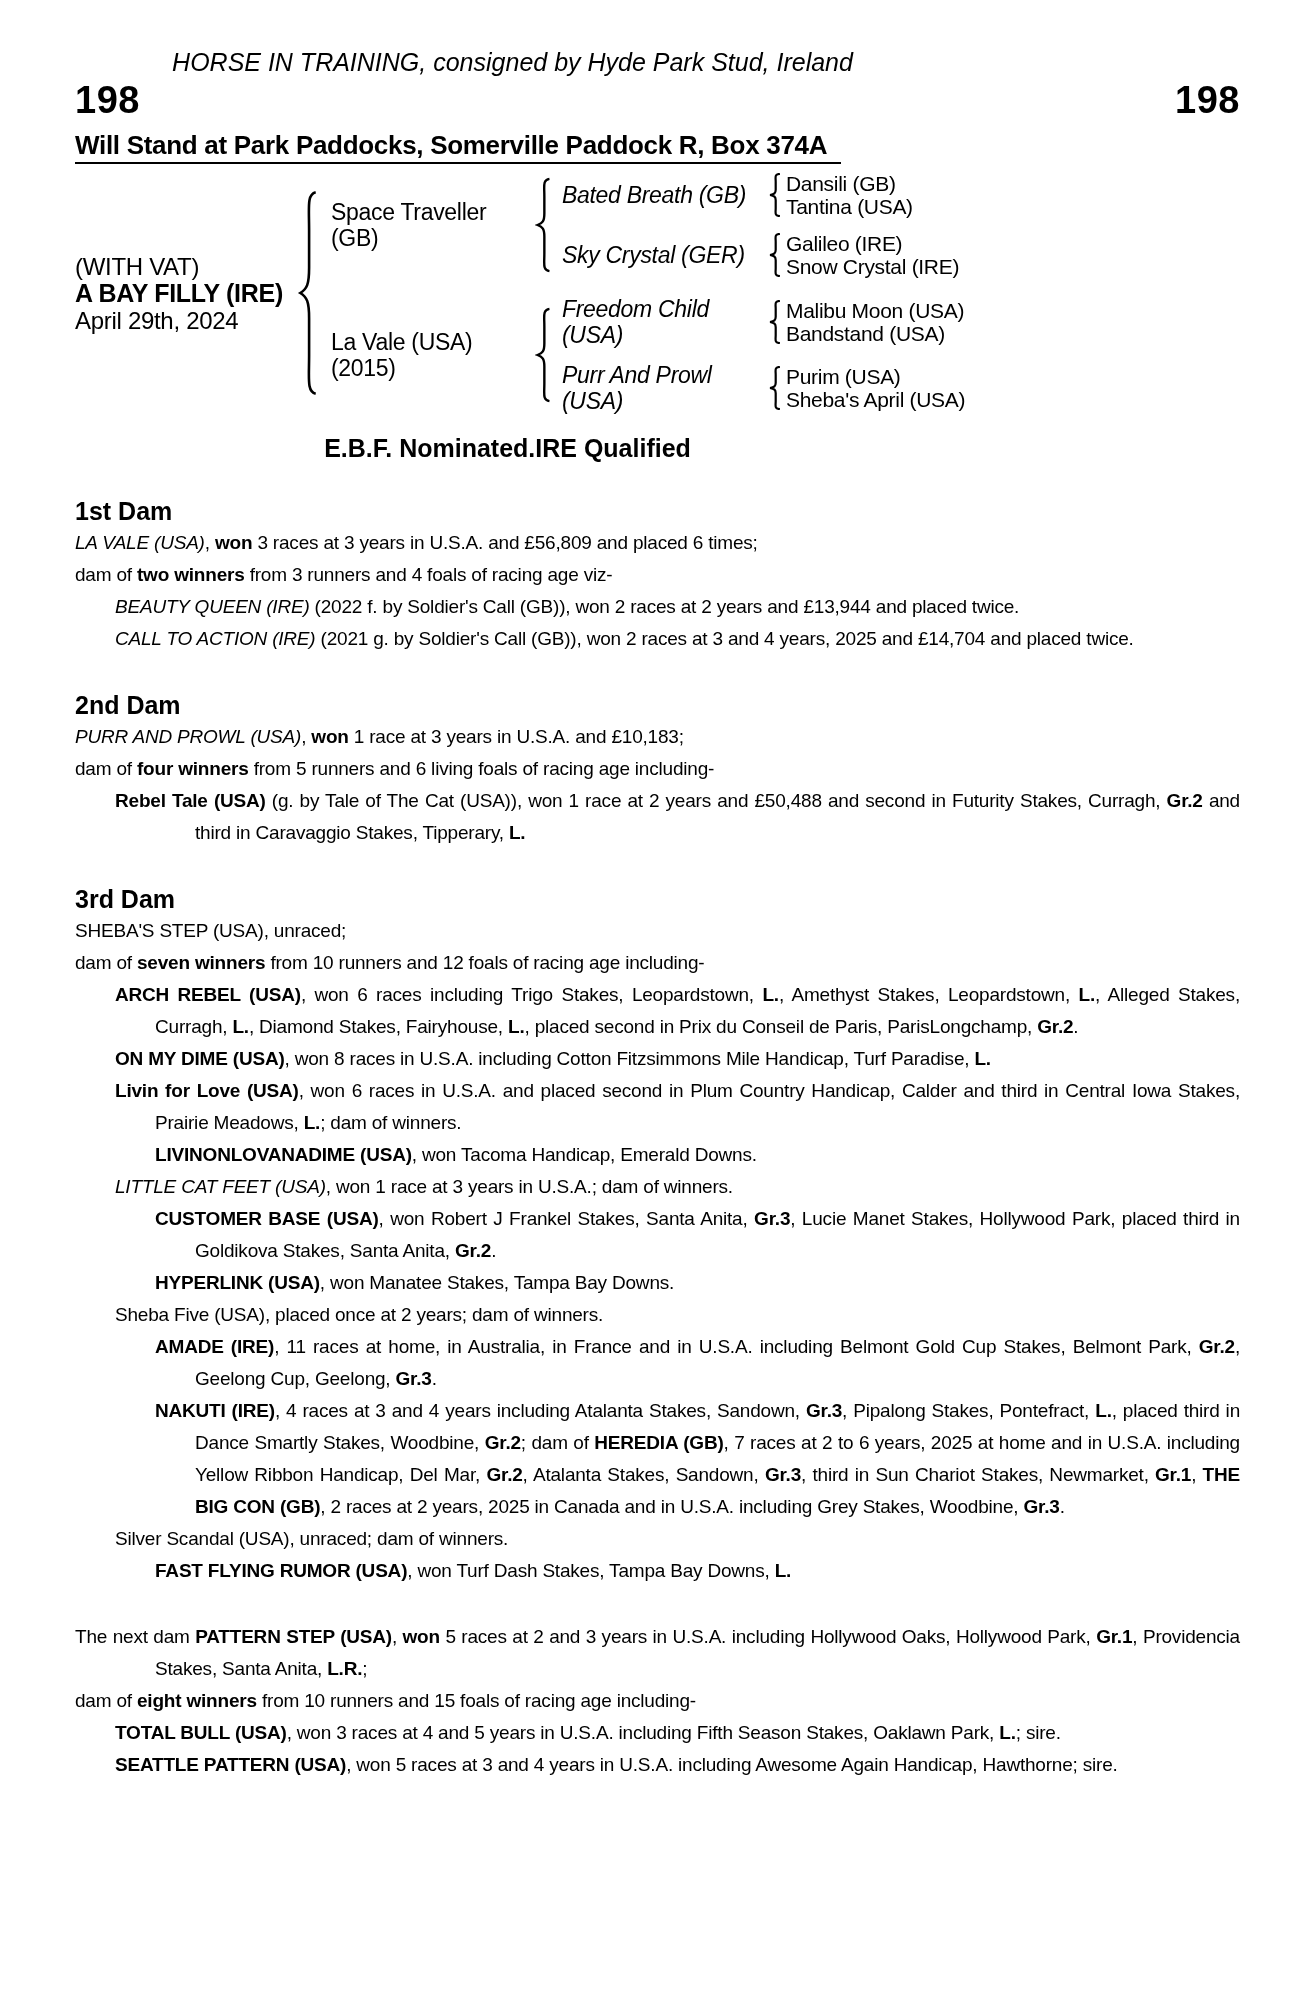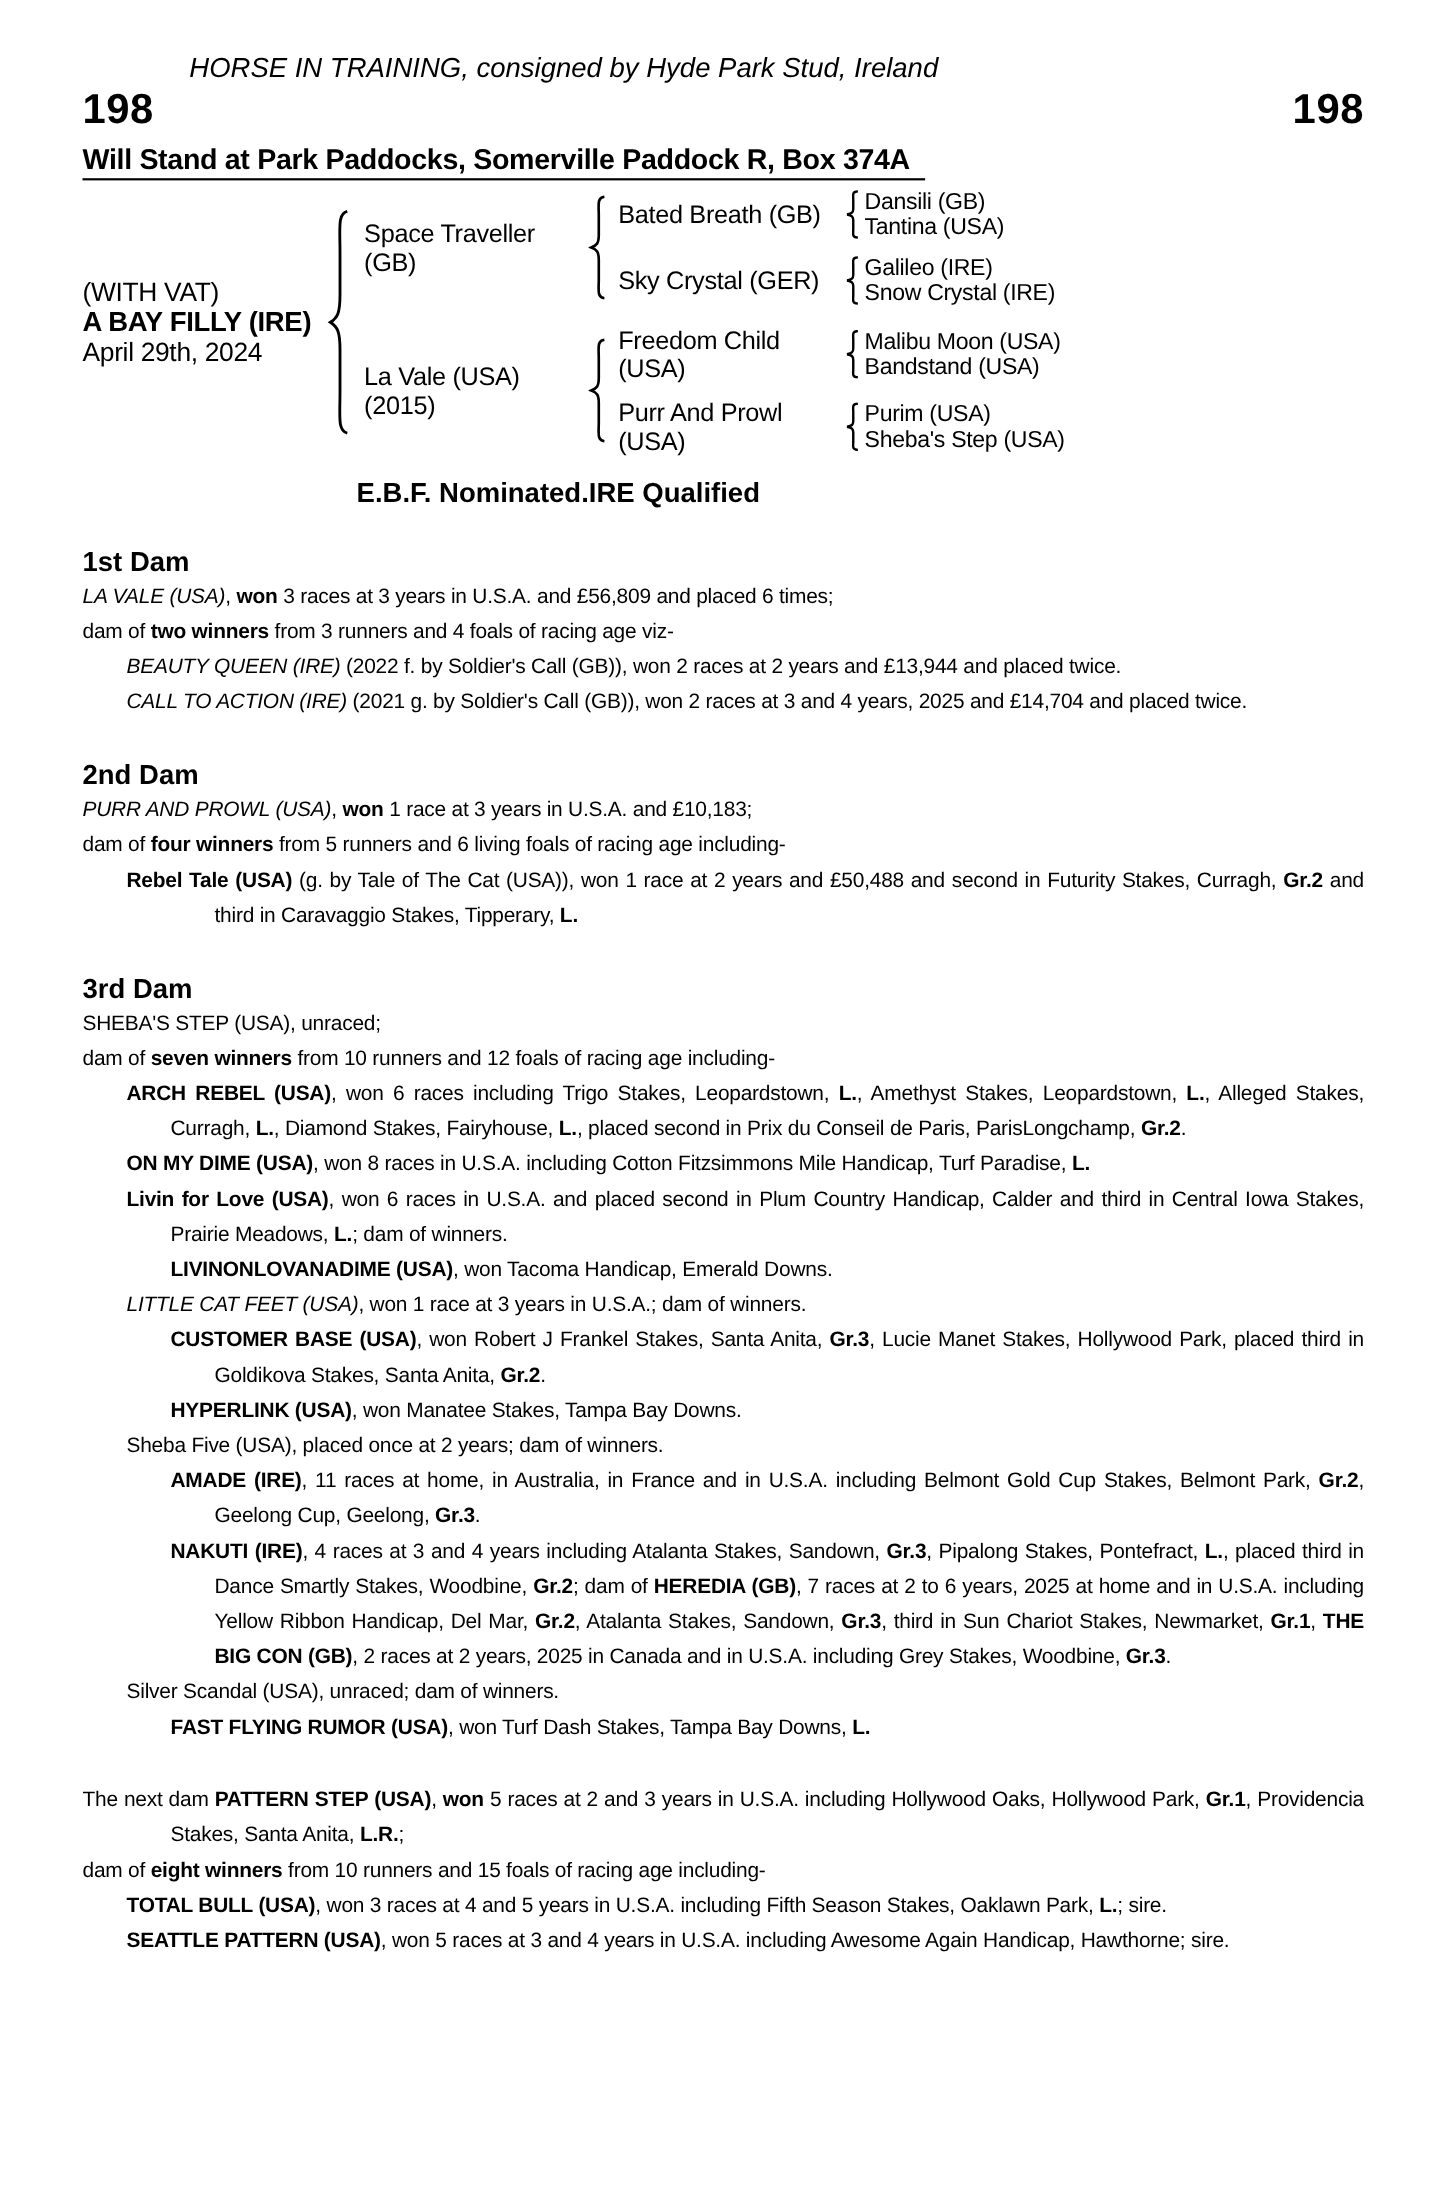--- a/index.html
+++ b/index.html
@@ -18,21 +18,21 @@
   
   .pedigree { display:flex; align-items:center; margin-top:8px; }
   .subject { width:222px; font-size:24px; line-height:27px; letter-spacing:-0.3px; }
   .subject .name { font-weight:bold; font-size:25px; }
   .bracewrap { display:flex; align-items:center; justify-content:center; }
   .gen1col { display:flex; flex-direction:column; gap:18px; margin-left:6px; }
   .g1row { display:flex; align-items:center; }
   .g1name { width:204px; font-size:23px; line-height:26px; letter-spacing:-0.3px; margin-left:6px; }
   .g2col { display:flex; flex-direction:column; gap:14px; margin-left:4px; }
   .g2row { display:flex; align-items:center; }
-  .g2name { width:206px; font-size:23px; line-height:26px; letter-spacing:-0.3px; margin-left:6px; }
+  .g2name { width:206px; font-size:23px; line-height:26px; letter-spacing:-0.3px; margin-left:6px;font-style:italic; }
   .g3col { font-size:21px; line-height:23px; letter-spacing:-0.3px; margin-left:4px; white-space:nowrap; }
 
   
   .ebf-row { display:flex; justify-content:center; font-weight:bold; font-size:25px;
              margin:20px 0 0 0; padding-right:300px; }
 
   
   .sections { margin-top:32px; }
   .section { margin-bottom:34px; }
   .section:last-child { margin-bottom:0; }
@@ -133,21 +133,21 @@
           </div>
           <div class="g2row">
             <div class="g2name">Purr And Prowl (USA)</div>
             <div class="bracewrap">
               <svg width="14" height="44" viewBox="0 0 20 100" preserveAspectRatio="none" aria-hidden="true">
                 <path d="M17,2 C9,3 11,9 11,20 L11,38 C11,46 9,48 3,50 C9,52 11,54 11,62 L11,80 C11,91 9,97 17,98" fill="none" stroke="#000" stroke-width="2.2" vector-effect="non-scaling-stroke"></path>
               </svg>
             </div>
             <div class="g3col">
               <div>Purim (USA)</div>
-              <div>Sheba's Step (USA)</div>
+              <div>Sheba's April (USA)</div>
             </div>
           </div>
         </div>
       </div>
 
     </div>
   </div>
 
   <div class="ebf-row">
     <span>E.B.F. Nominated.</span>

